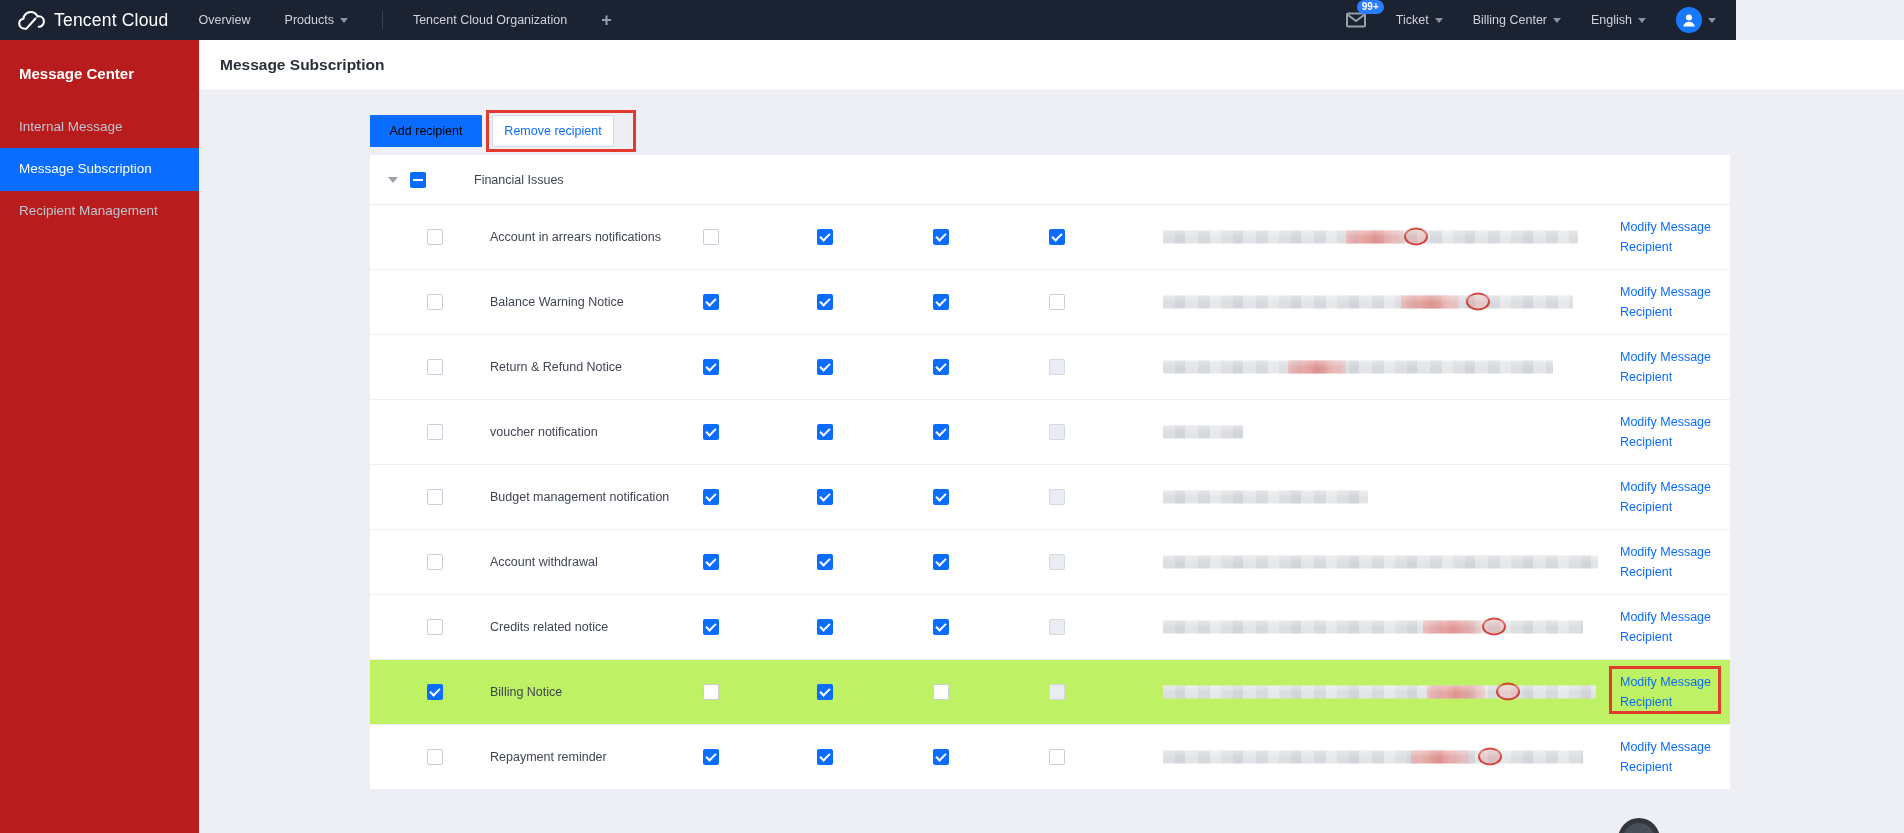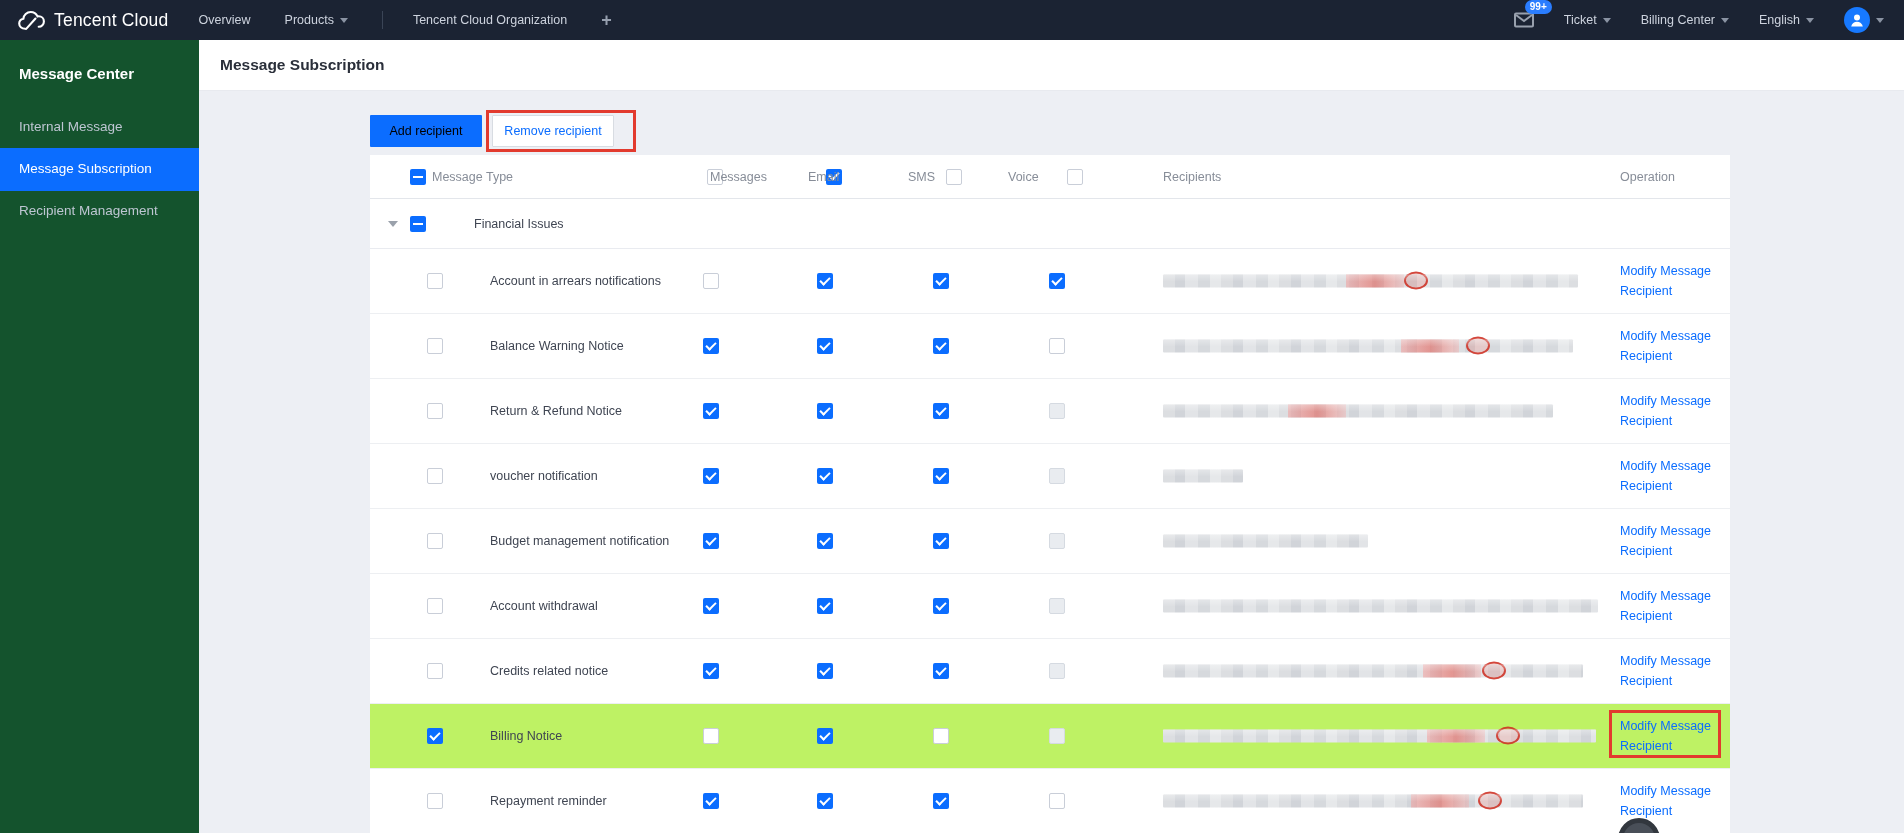--- a/index.html
+++ b/index.html
@@ -4,35 +4,35 @@
 <style>
   * { box-sizing: border-box; }
   html,body { margin:0; padding:0; }
   body {
     width:1904px; height:833px; position:relative; overflow:hidden;
     font-family:"Liberation Sans","DejaVu Sans",sans-serif;
     background:#edeff4;
   }
 
   
-  .topbar{position:absolute;left:0;top:0;width:1904px;height:40px;background:#1b2333;display:flex;align-items:center;z-index:20;}
+  .topbar{position:absolute;left:0;top:0;width:1736px;height:40px;background:#1b2333;display:flex;align-items:center;z-index:20;}
   .brand{display:flex;align-items:center;gap:9px;padding:0 30px 0 18px;color:#fff;font-size:17.5px;letter-spacing:.2px;white-space:nowrap;}
   .topnav{display:flex;align-items:center;}
   .nav-item{color:#cdd3de;font-size:12.5px;margin-right:34px;cursor:pointer;white-space:nowrap;display:flex;align-items:center;}
   .nav-item.plus{color:#969fae;font-size:18px;font-weight:bold;margin-right:0;}
   .nav-divider{width:1px;height:18px;background:#3a4456;margin-right:30px;}
   .caret{display:inline-block;margin-left:6px;width:0;height:0;border-left:4px solid transparent;border-right:4px solid transparent;border-top:5px solid #8a93a3;}
   .top-right{margin-left:auto;display:flex;align-items:center;gap:30px;padding-right:20px;}
   .mail-wrap{position:relative;display:flex;align-items:center;cursor:pointer;}
   .badge{position:absolute;top:-12px;left:11px;background:#2a7dff;color:#fff;font-size:10px;line-height:14px;border-radius:9px;padding:0 5px;font-weight:bold;}
   .right-item{color:#cdd3de;font-size:12.5px;display:flex;align-items:center;cursor:pointer;white-space:nowrap;}
   .avatar{width:26px;height:26px;border-radius:50%;background:#1779ff;display:flex;align-items:center;justify-content:center;cursor:pointer;}
 
   
-  .sidebar{position:absolute;left:0;top:40px;width:199px;height:793px;background:#14532d;z-index:10;}
+  .sidebar{position:absolute;left:0;top:40px;width:199px;height:793px;background:#b91c1c;z-index:10;}
   .side-title{color:#fff;font-weight:bold;font-size:15px;padding:25px 0 25px 19px;}
   .side-item{color:#bec6d2;font-size:13.5px;padding:11px 30px 11px 19px;line-height:1.4;cursor:pointer;}
   .side-item.active{background:#0b6dff;color:#fff;padding-top:12px;padding-bottom:12px;}
 
   
   .main{position:absolute;left:199px;top:40px;width:1705px;height:793px;}
   .page-header{height:51px;background:#fff;display:flex;align-items:center;padding-left:21px;font-size:15.5px;font-weight:bold;color:#2a2f3a;border-bottom:1px solid #e8eaef;}
   .content{position:relative;height:742px;}
 
   
@@ -150,34 +150,20 @@
     <span>Message Subscription</span>
   </div>
   <div class="content">
 
     <button class="btn btn-add">Add recipient</button>
     <button class="btn btn-remove">Remove recipient</button>
     <div class="annot annot-remove"></div>
 
     <div class="table">
 
-      <div class="thead">
-        <span class="cb vc x-hcb indeterminate"></span>
-        <span class="hlabel vc x-hlabel">Message Type</span>
-        <span class="cb vc x-msgs unchecked"></span>
-        <span class="hlabel vc x-msgs-l">Messages</span>
-        <span class="cb vc x-email checked"></span>
-        <span class="hlabel vc x-email-l">Email</span>
-        <span class="cb vc x-sms unchecked"></span>
-        <span class="hlabel vc x-sms-l">SMS</span>
-        <span class="cb vc x-voice unchecked"></span>
-        <span class="hlabel vc x-voice-l">Voice</span>
-        <span class="hlabel vc x-recip">Recipients</span>
-        <span class="hlabel vc x-op">Operation</span>
-      </div>
 
       <div class="grouprow">
         <span class="tri vc x-tri"></span>
         <span class="cb indeterminate vc x-gcb"></span>
         <span class="cell-label vc x-glabel">Financial Issues</span>
       </div>
 
       <div id="rows">
           <div class="row"><span class="cb vc x-rcb unchecked"></span><span class="cell-label vc x-rlabel">Account in arrears notifications</span><span class="cb vc x-msgs unchecked"></span><span class="cb vc x-email checked"></span><span class="cb vc x-sms checked"></span><span class="cb vc x-voice checked"></span><div class="strip vc x-recip" style="width: 415px;">
               <div class="red-patch" style="left: 44%;"></div>

